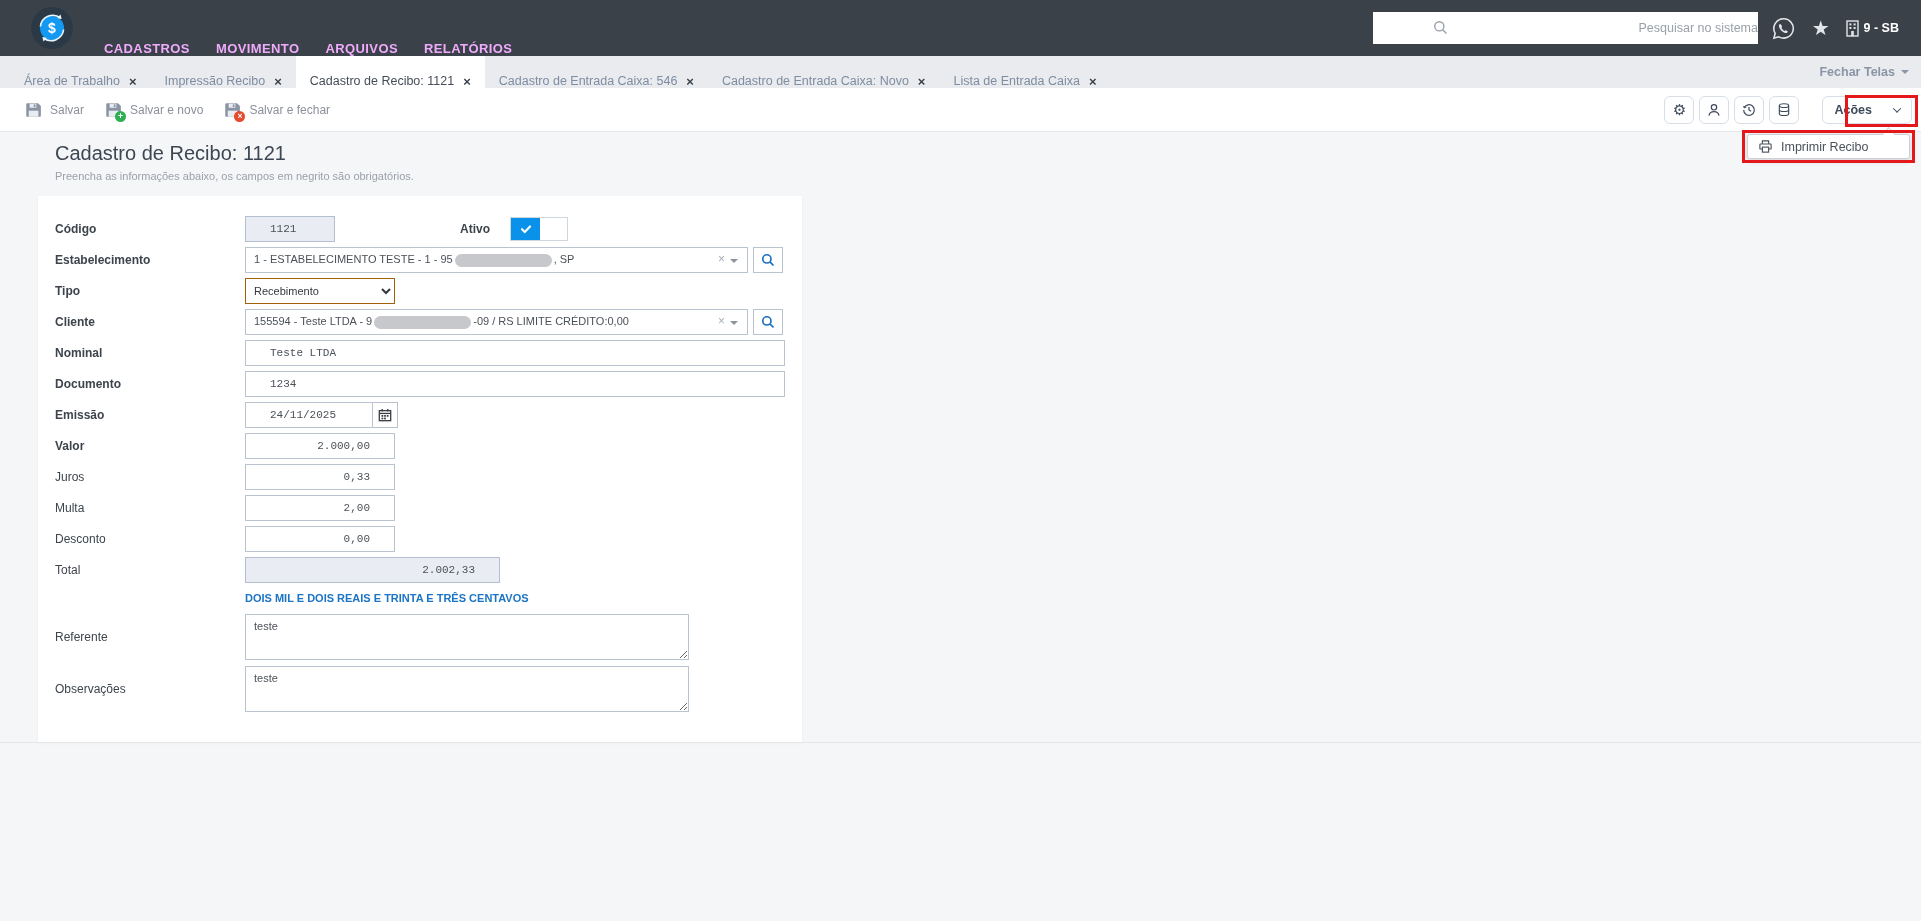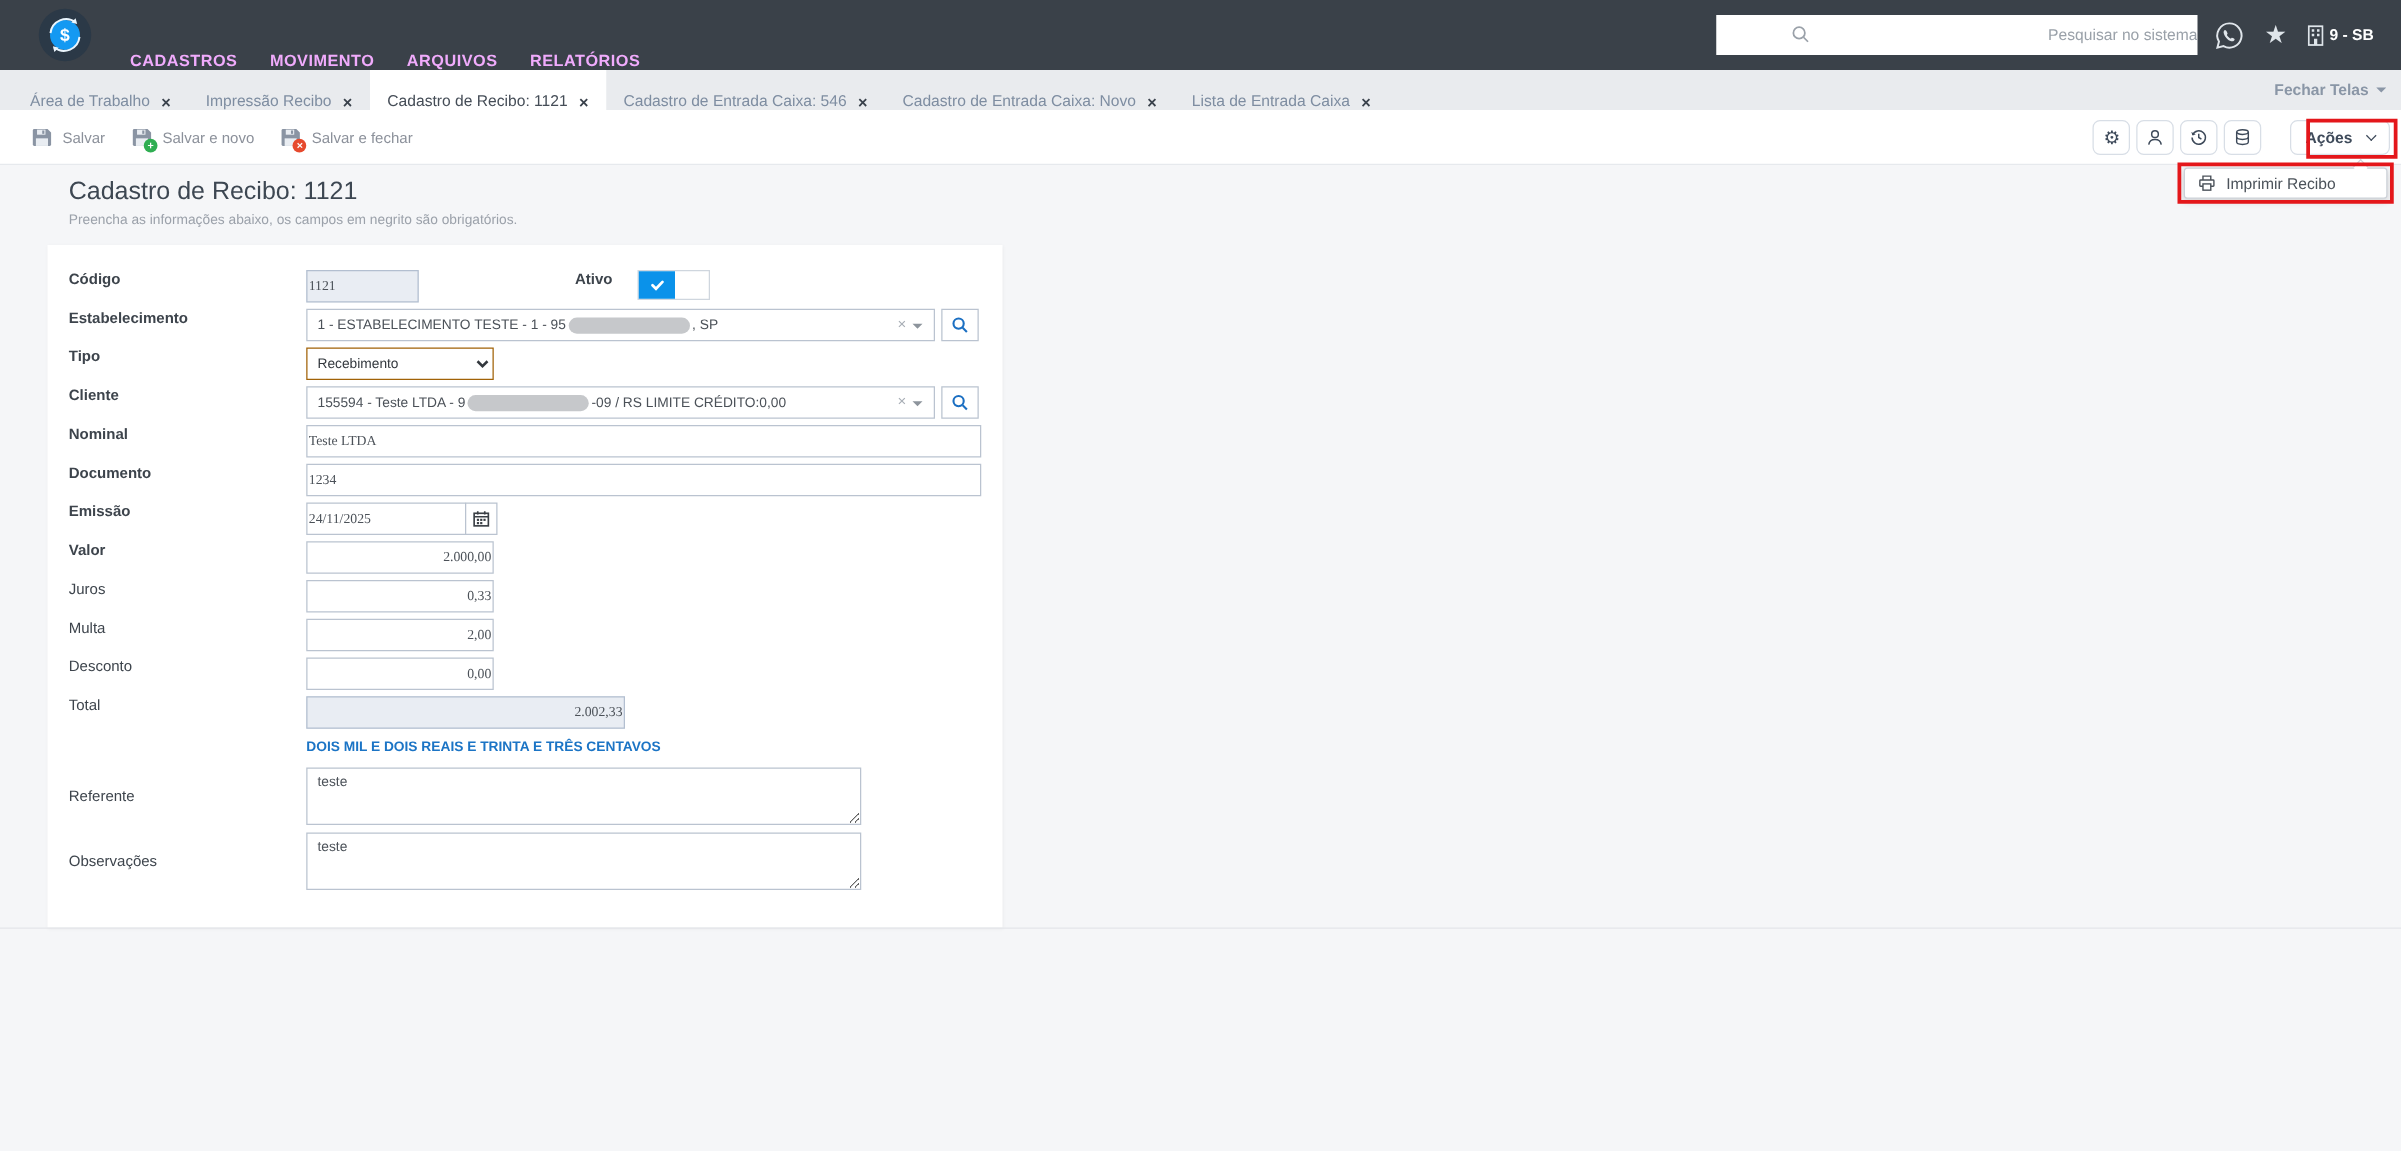--- a/index.html
+++ b/index.html
@@ -30,42 +30,42 @@
   
   .toolbar { position:relative; height:44px; background:#fff; border-bottom:1px solid #e6e9ed; display:flex; align-items:center; }
   .tb-left { display:flex; align-items:center; gap:20px; margin-left:24px; }
   .tbtn { display:flex; align-items:center; gap:8px; color:#8b909a; font-size:12px; cursor:pointer; }
   .floppy-wrap { position:relative; width:18px; height:18px; }
   .badge { position:absolute; right:-4px; bottom:-3px; width:11px; height:11px; border-radius:50%; color:#fff; font-size:8.5px; font-weight:700; display:flex; align-items:center; justify-content:center; line-height:1; }
   .badge.green { background:#2fae52; }
   .badge.red { background:#e6492d; }
   .tb-right { position:absolute; right:9px; top:8px; display:flex; align-items:center; gap:5px; }
   .icon-btn { width:30px; height:28px; border:1px solid #d8dee6; border-radius:6px; background:#fff; display:flex; align-items:center; justify-content:center; color:#3e4a5a; cursor:pointer; font-size:15px; }
-  .actions-btn { margin-left:18px; height:28px; padding:0 11px; border:1px solid #d8dee6; border-radius:6px; background:#fff; display:flex; align-items:center; gap:12px; color:#3e4a5a; font-size:12.5px; font-weight:600; cursor:pointer; }
+  .actions-btn { margin-left:18px; height:28px; padding:0 11px; border:1px solid #d8dee6; border-radius:6px; background:#fff; display:flex; align-items:center; gap:22px; color:#3e4a5a; font-size:12.5px; font-weight:600; cursor:pointer; }
   .chev { display:inline-block; width:6px; height:6px; border-right:1.5px solid #3e4a5a; border-bottom:1.5px solid #3e4a5a; transform:rotate(45deg) translate(-1px,-1px); }
 
   
   .dropdown { position:absolute; left:1747px; top:134px; width:163px; height:25px; background:#fff; border:1px solid #ccd1d8; border-radius:3px; box-shadow:0 2px 6px rgba(0,0,0,.14); display:flex; align-items:center; gap:8px; padding:0 10px; font-size:12.5px; color:#4b525a; cursor:pointer; z-index:40; }
   .dropdown-caret { position:absolute; left:1884px; top:129px; width:9px; height:9px; background:#fff; border-left:1px solid #ccd1d8; border-top:1px solid #ccd1d8; transform:rotate(45deg); z-index:41; }
   .annotation { position:absolute; border:3px solid #e4171b; z-index:50; pointer-events:none; }
   .ann-actions { left:1845px; top:95px; width:73px; height:32px; }
   .ann-print { left:1742px; top:130px; width:173px; height:33px; }
 
   
   .content { position:relative; height:789px; background:#f5f6f8; }
   .content-divider { position:absolute; left:0; top:610px; width:100%; height:1px; background:#e3e5e9; }
   .page-head { position:absolute; left:55px; top:10px; }
   .page-title { font-size:20px; color:#3d4752; font-weight:400; }
   .page-sub { margin-top:5px; font-size:11px; color:#9ba1aa; }
 
   .card { position:absolute; left:38px; top:64px; width:764px; height:546px; background:#fff; box-shadow:0 1px 3px rgba(0,0,0,.05); padding:20px 17px 0 17px; }
-  .frow { display:flex; margin-bottom:5px; min-height:26px; }
+  .frow { display:flex; align-items:center; margin-bottom:5px; min-height:26px; }
   .flabel { width:190px; font-size:12px; color:#3d444c; flex:none; }
   .flabel.bold { font-weight:700; }
-  .inp { height:26px; border:1px solid #bac3d0; background:#fff; font-size:11px; color:#4b5158; padding:0 1px; font-family:Liberation Serif, serif; outline:none; }
+  .inp { height:26px; border:1px solid #bac3d0; background:#fff; font-size:11px; color:#4b5158; padding:0 24px; font-family:Liberation Mono, monospace; outline:none; }
   .inp.ro { background:#e9edf3; border-color:#b3bfd0; }
   .w90 { width:90px; } .w128 { width:128px; } .w150 { width:150px; } .w255 { width:255px; } .w540 { width:540px; }
   .num { text-align:right; }
 
   .ativo-label { margin-left:125px; font-size:12px; color:#3d444c; font-weight:700; }
   .toggle { margin-left:20px; width:58px; height:24px; border:1px solid #cfd6de; background:#fff; display:flex; cursor:pointer; }
   .toggle-on { width:29px; height:100%; background:#0a92ea; display:flex; align-items:center; justify-content:center; }
 
   .s2 { position:relative; width:503px; height:26px; border:1px solid #bac3d0; background:#fff; display:flex; align-items:center; padding:0 36px 0 8px; font-size:11px; color:#4b5158; cursor:pointer; white-space:nowrap; overflow:hidden; }
   .s2-x { position:absolute; right:22px; top:5px; color:#a7adb5; font-size:12px; line-height:1; cursor:pointer; }

